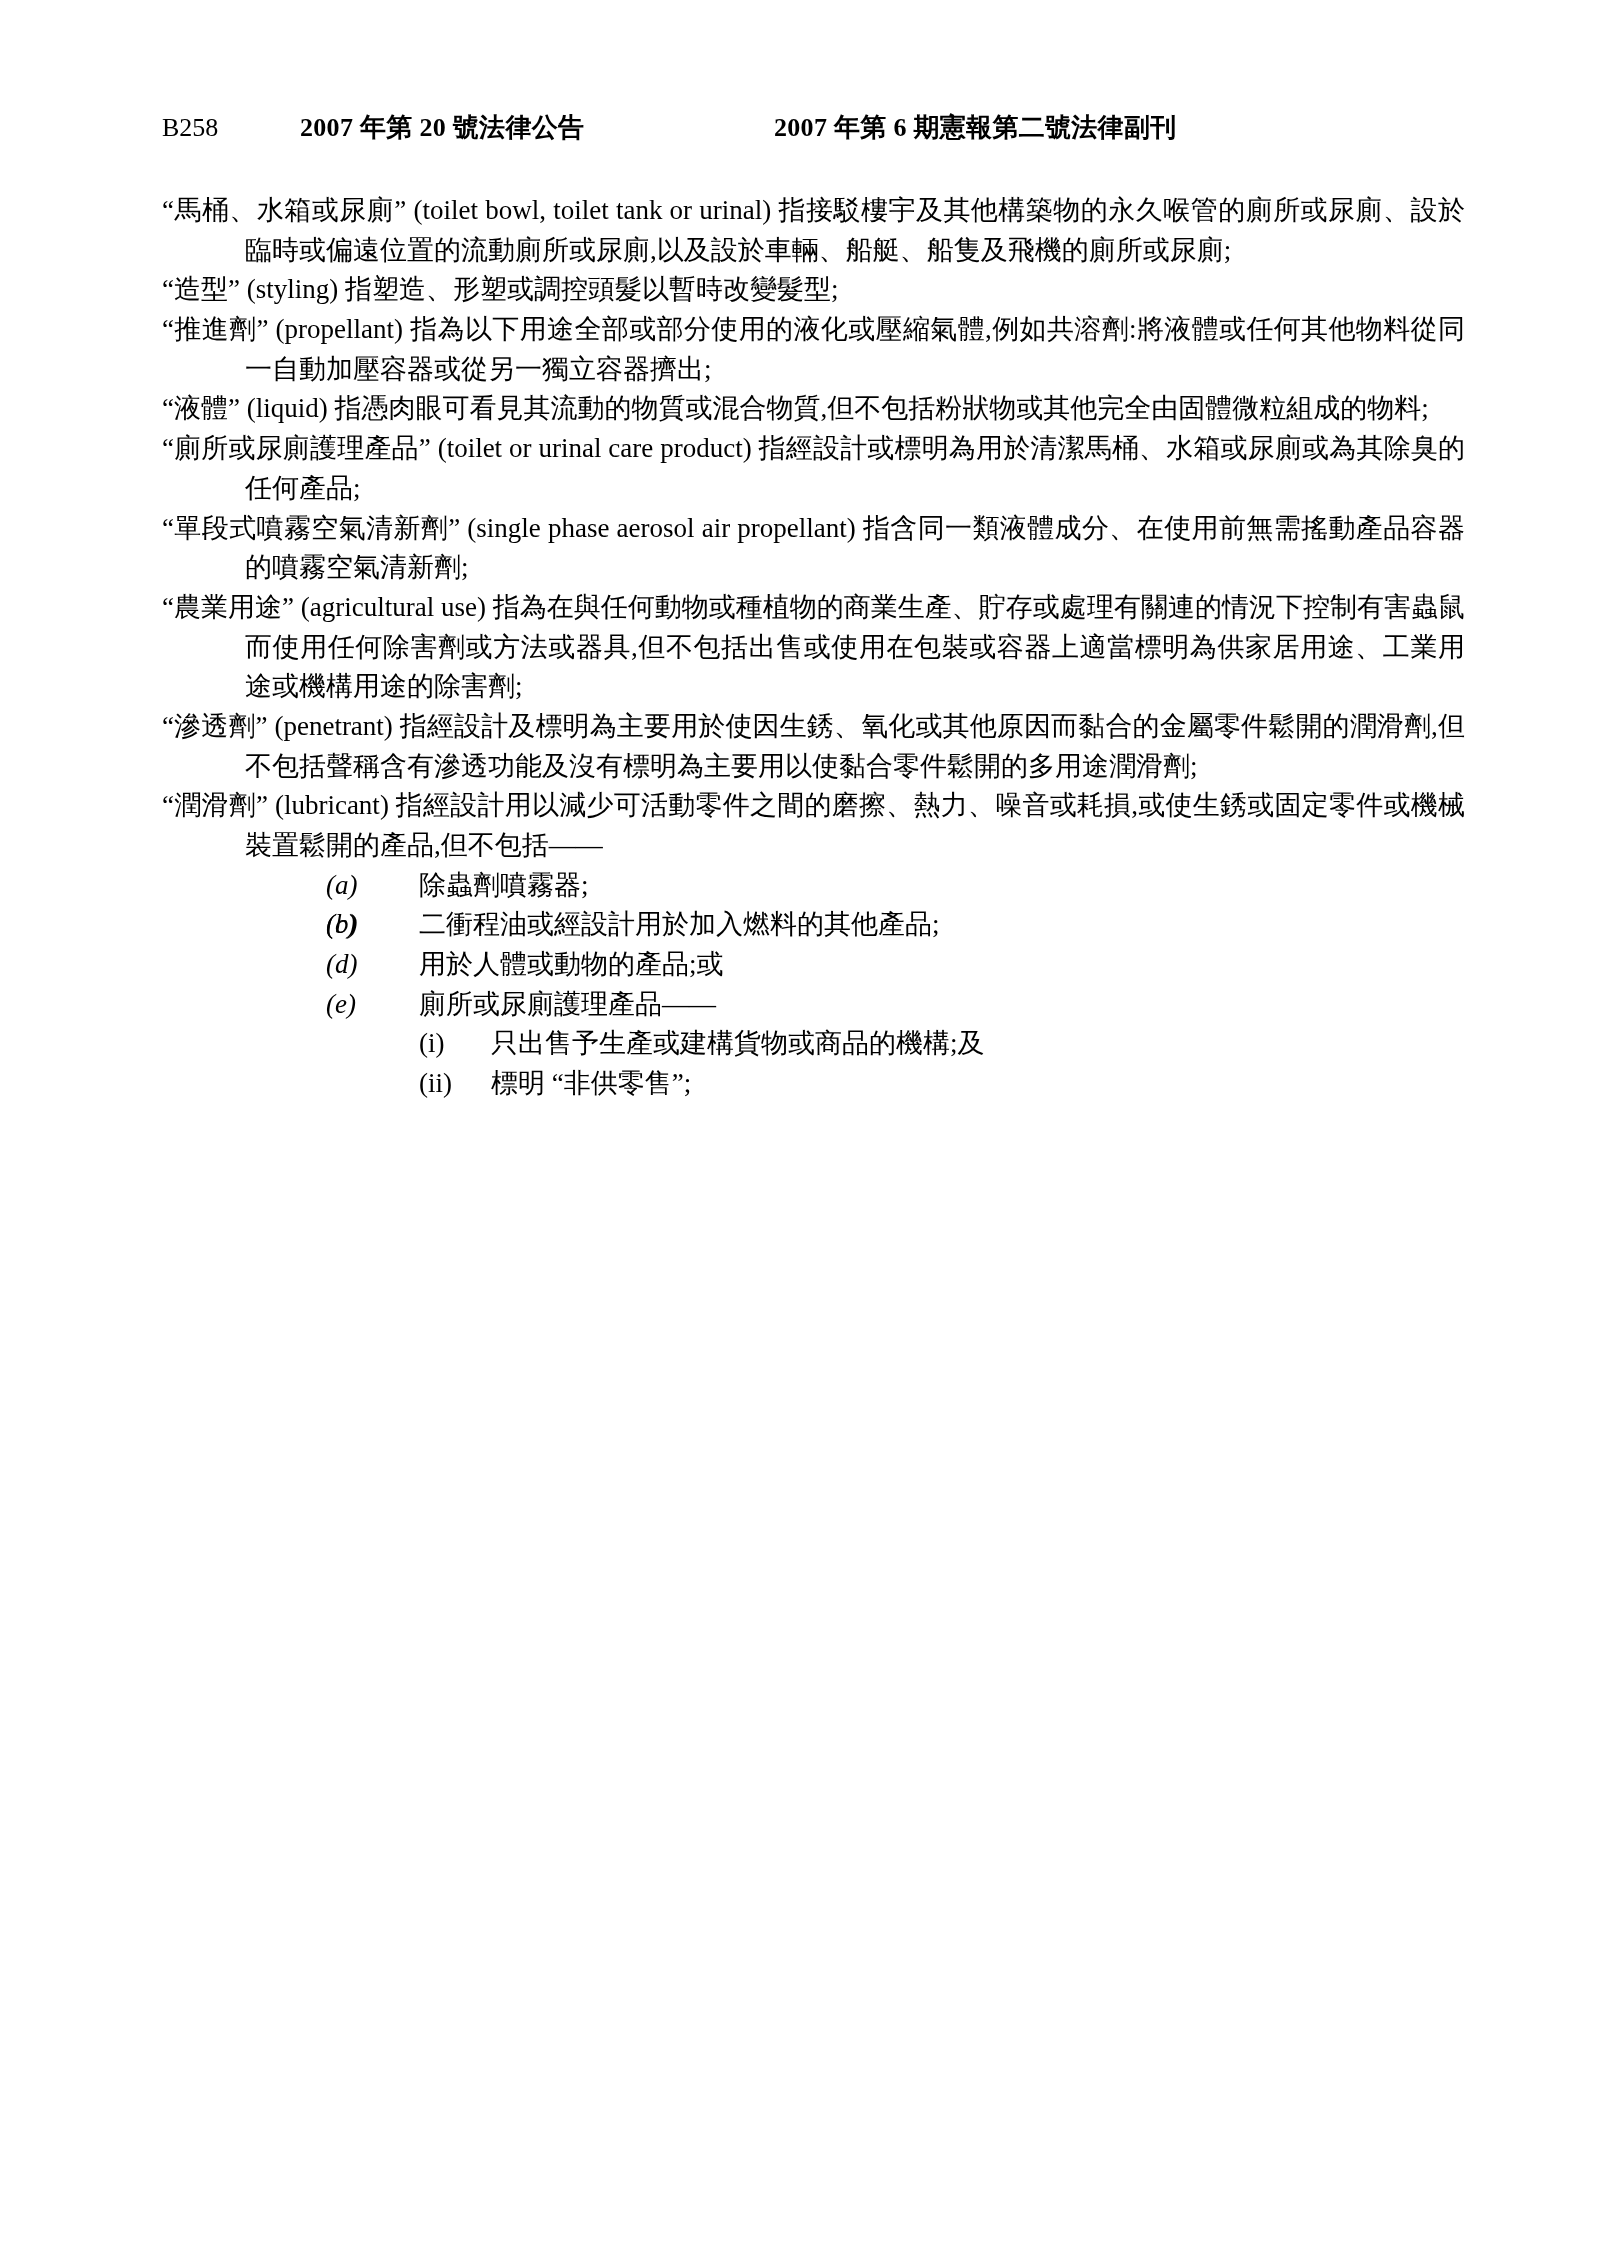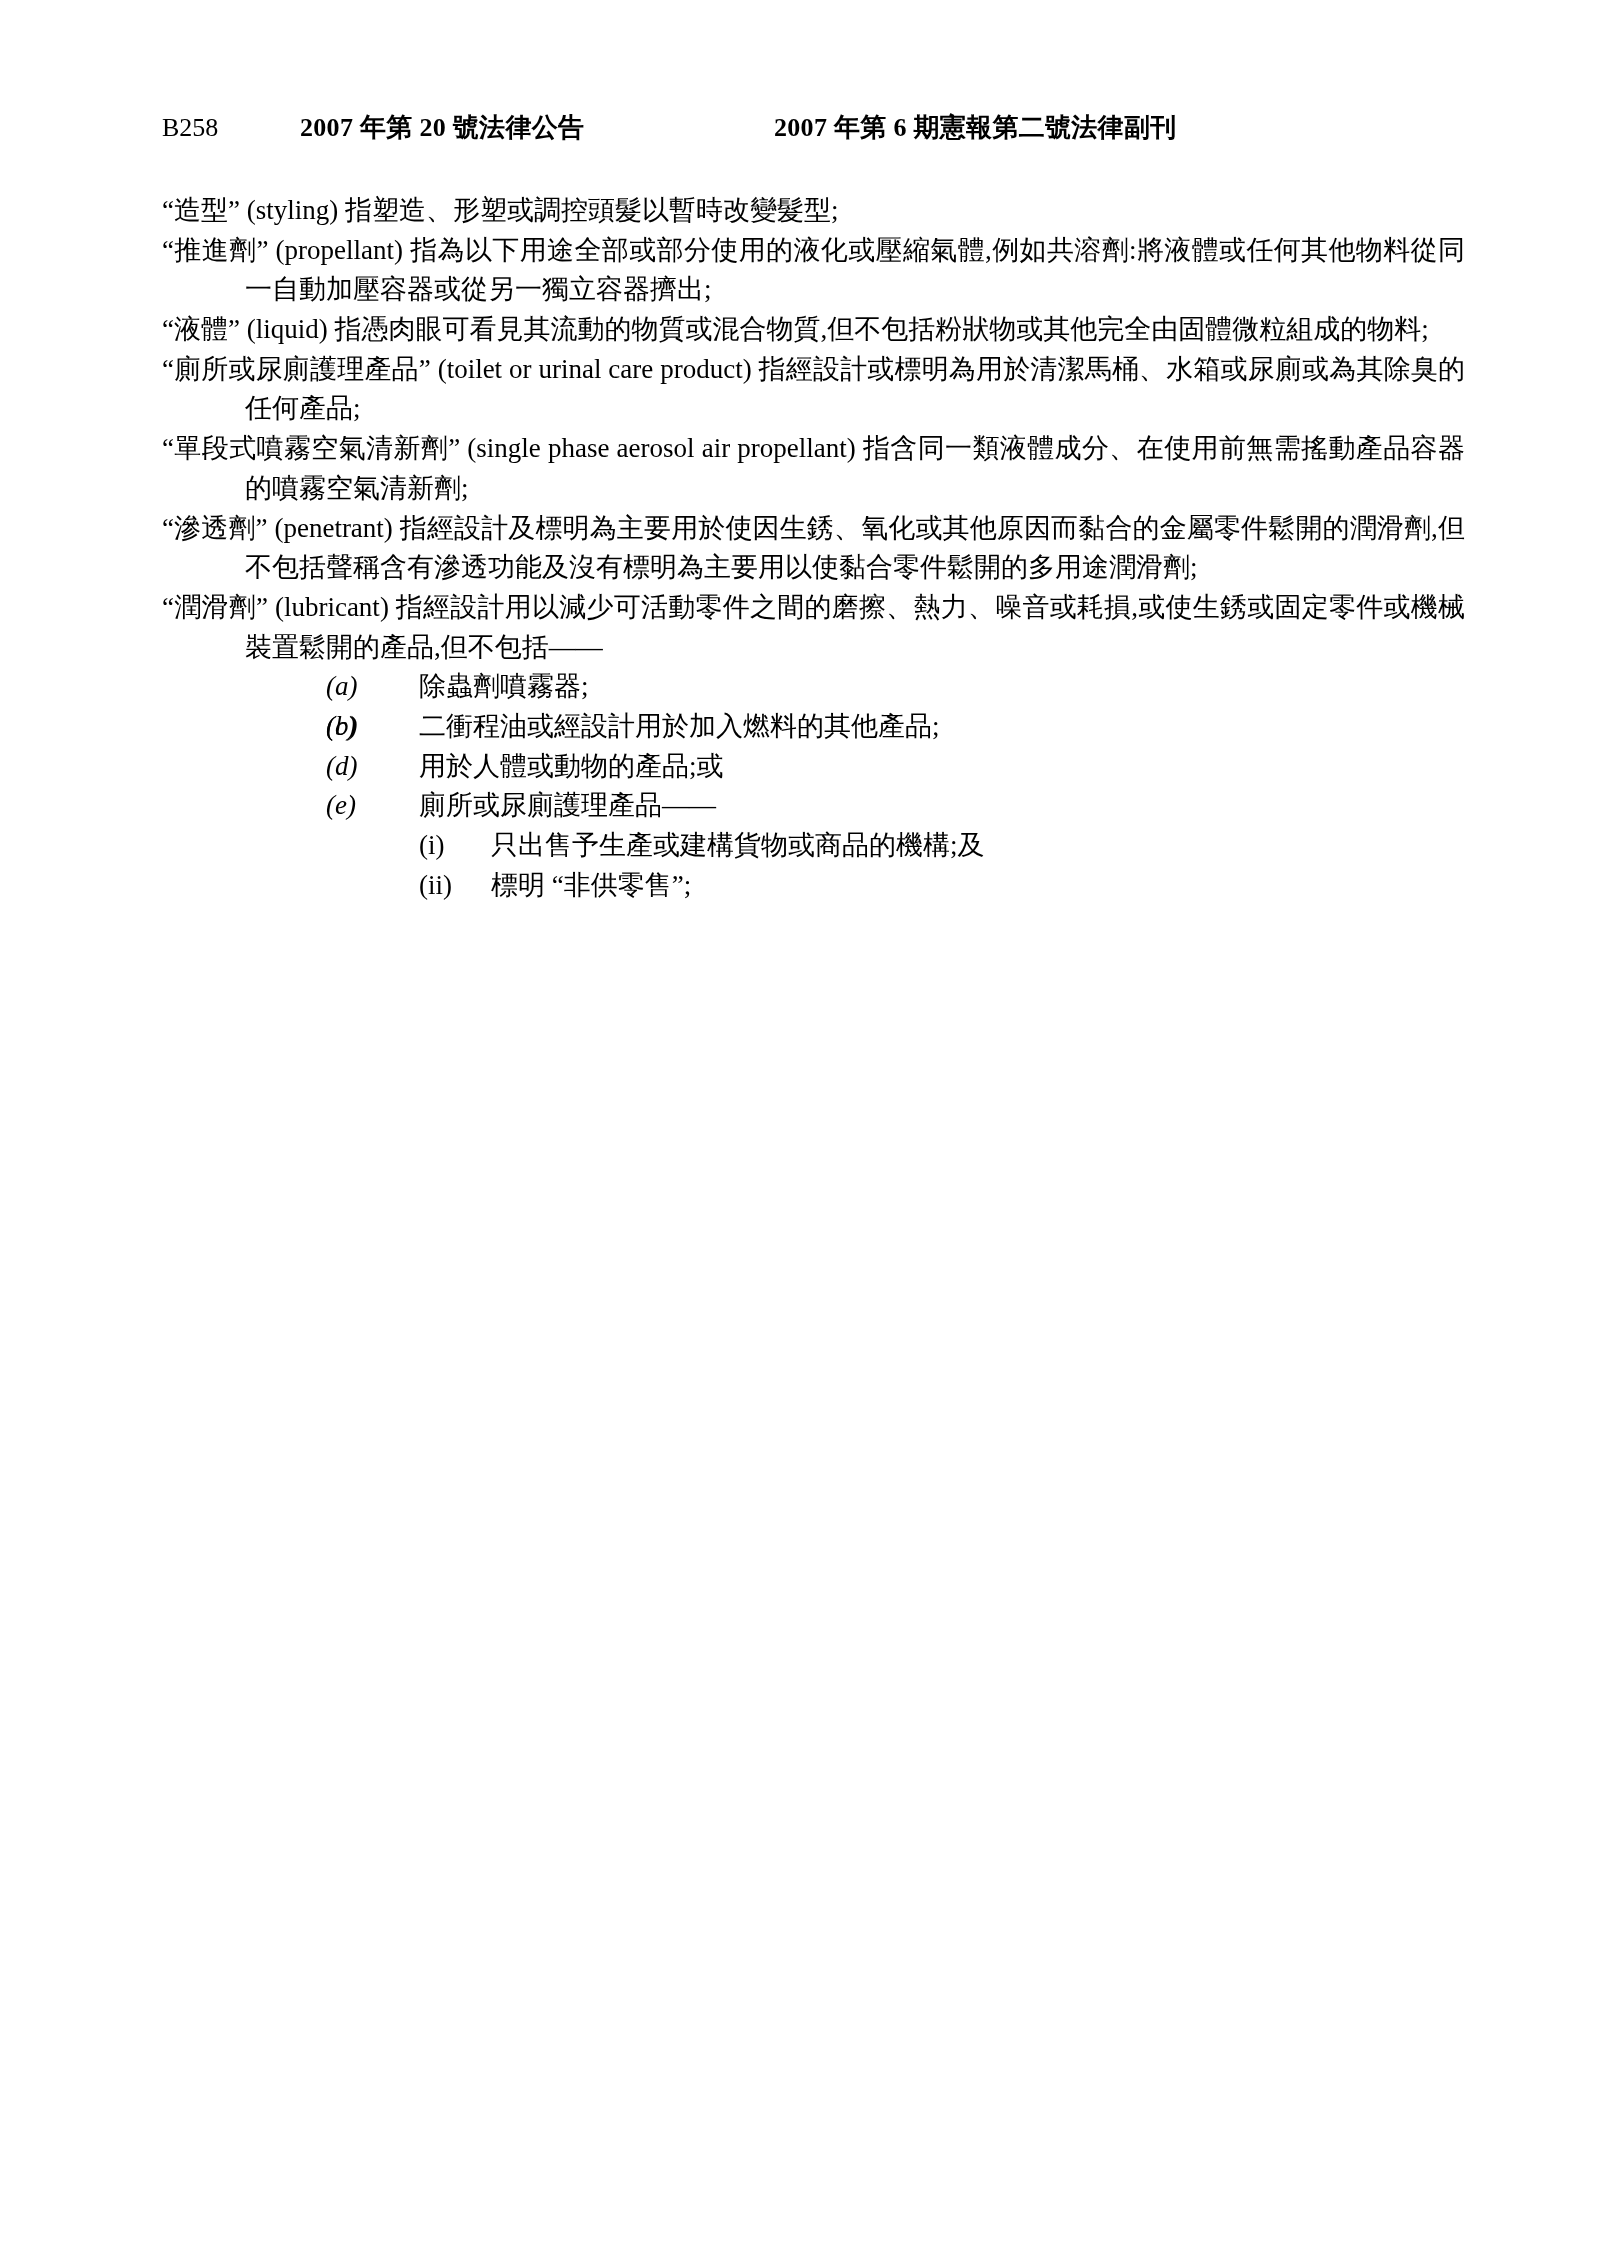--- a/index.html
+++ b/index.html
@@ -125,20 +125,23 @@
 
   <div class="header">
     <span class="page-no">B258</span>
     <span class="gazette-left">2007 年第 20 號法律公告</span>
     <span class="gazette-right">2007 年第 6 期憲報第二號法律副刊</span>
   </div>
 
   <div class="content">
 
 
+    <p class="entry">
+      <span class="lead">“馬桶、水箱或尿廁” (toilet bowl, toilet tank or urinal) 指接駁樓宇及其他構築物的永久喉管的廁所或尿廁、設於臨時或偏遠位置的流動廁所或尿廁,以及設於車輛、船艇、船隻及飛機的廁所或尿廁;</span>
+    </p>
 
     <p class="entry">
       <span class="lead">“造型” (styling) 指塑造、形塑或調控頭髮以暫時改變髮型;</span>
     </p>
 
     <p class="entry">
       <span class="lead">“推進劑” (propellant) 指為以下用途全部或部分使用的液化或壓縮氣體,例如共溶劑:將液體或任何其他物料從同一自動加壓容器或從另一獨立容器擠出;</span>
     </p>
 
     <p class="entry">
@@ -146,20 +149,23 @@
     </p>
 
     <p class="entry">
       <span class="lead">“廁所或尿廁護理產品” (toilet or urinal care product) 指經設計或標明為用於清潔馬桶、水箱或尿廁或為其除臭的任何產品;</span>
     </p>
 
     <p class="entry">
       <span class="lead">“單段式噴霧空氣清新劑” (single phase aerosol air propellant) 指含同一類液體成分、在使用前無需搖動產品容器的噴霧空氣清新劑;</span>
     </p>
 
+    <p class="entry">
+      <span class="lead">“農業用途” (agricultural use) 指為在與任何動物或種植物的商業生產、貯存或處理有關連的情況下控制有害蟲鼠而使用任何除害劑或方法或器具,但不包括出售或使用在包裝或容器上適當標明為供家居用途、工業用途或機構用途的除害劑;</span>
+    </p>
 
     <p class="entry">
       <span class="lead">“滲透劑” (penetrant) 指經設計及標明為主要用於使因生銹、氧化或其他原因而黏合的金屬零件鬆開的潤滑劑,但不包括聲稱含有滲透功能及沒有標明為主要用以使黏合零件鬆開的多用途潤滑劑;</span>
     </p>
 
     <p class="entry tight">
       <span class="lead">“潤滑劑” (lubricant) 指經設計用以減少可活動零件之間的磨擦、熱力、噪音或耗損,或使生銹或固定零件或機械裝置鬆開的產品,但不包括——</span>
     </p>
 
     <div class="sub-list">

